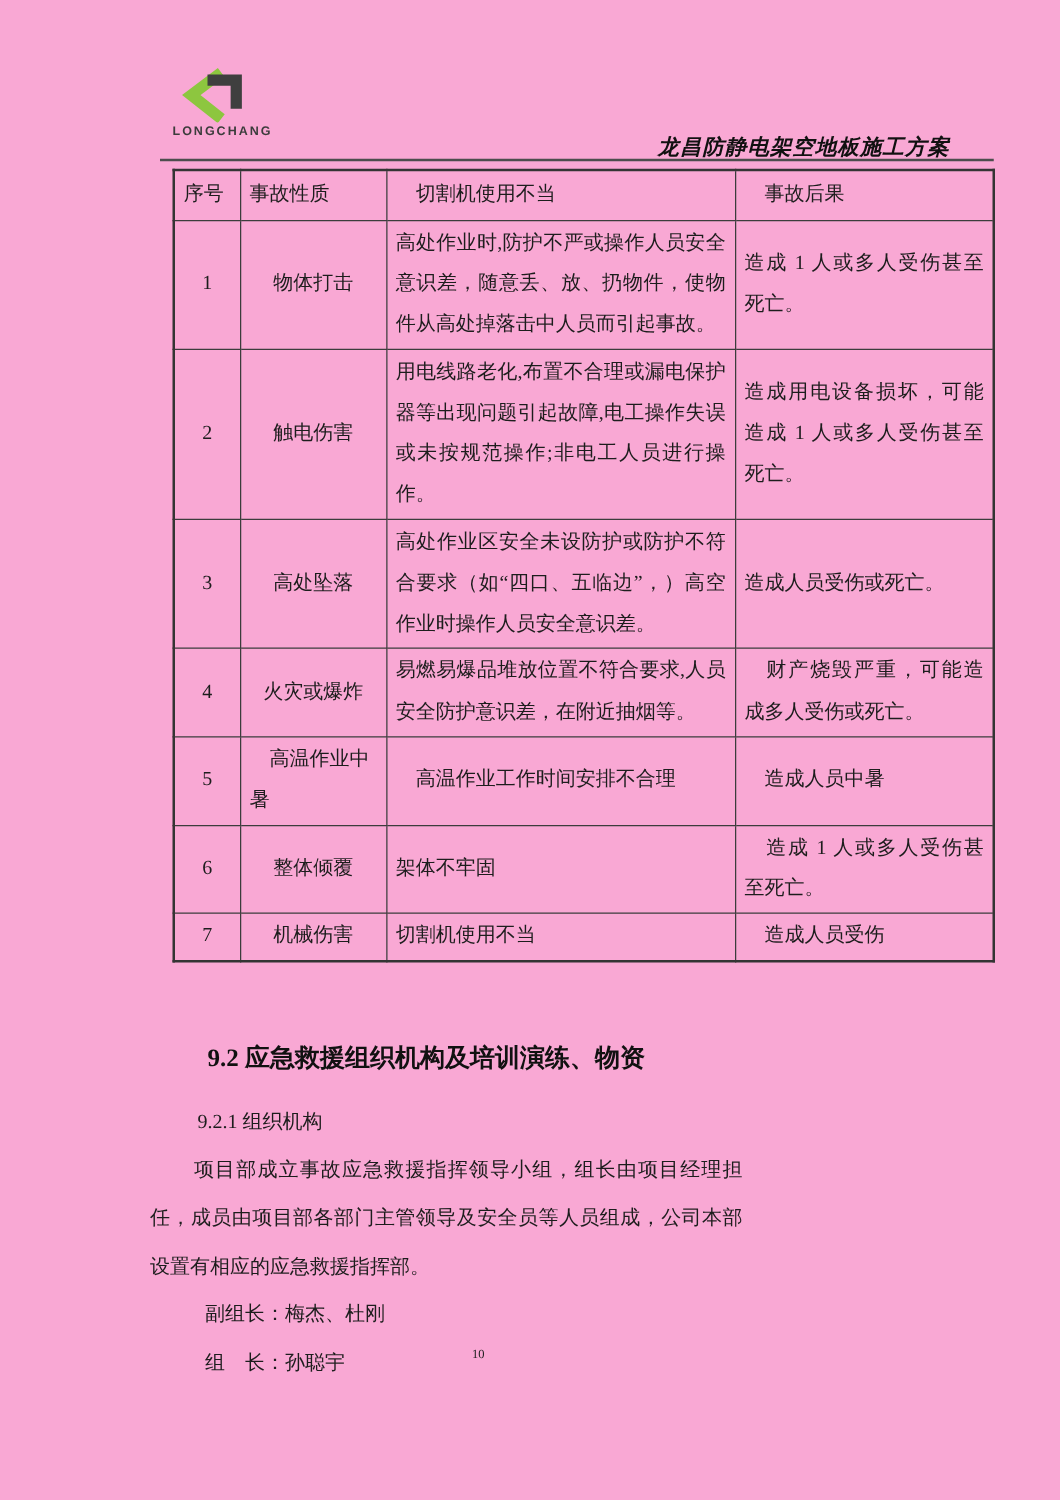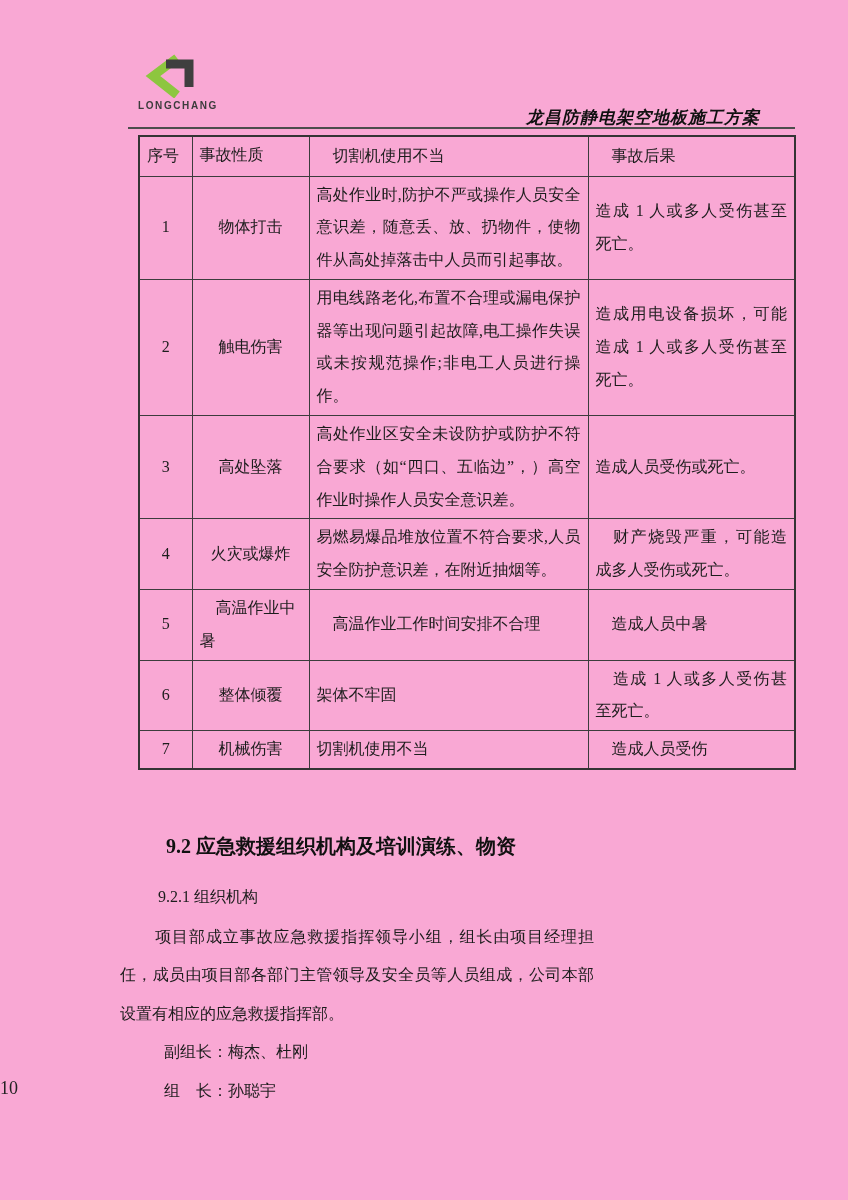--- a/index.html
+++ b/index.html
@@ -81,21 +81,21 @@
     font-size:16px; line-height:2.4;
     text-indent:2.2em; text-align:justify;
   }
   .role-line {
     margin-left:164px;
     font-size:16px; line-height:2.4;
   }
 
   .page-number {
     position:absolute; top:1078px; left:0; width:765px;
-    text-align:left; font-size:18px; color:#222;
+    text-align:center; font-size:10px; color:#222;
   }
 </style>
 </head>
 <body>
 
 <div class="page">
 
   <div class="logo">
     <svg class="logo-mark" width="52" height="44" viewBox="0 0 52 44">
       <path d="M 33 4 L 9 22 L 33 41" fill="none" stroke-width="9" stroke="#8dc63f"></path>

